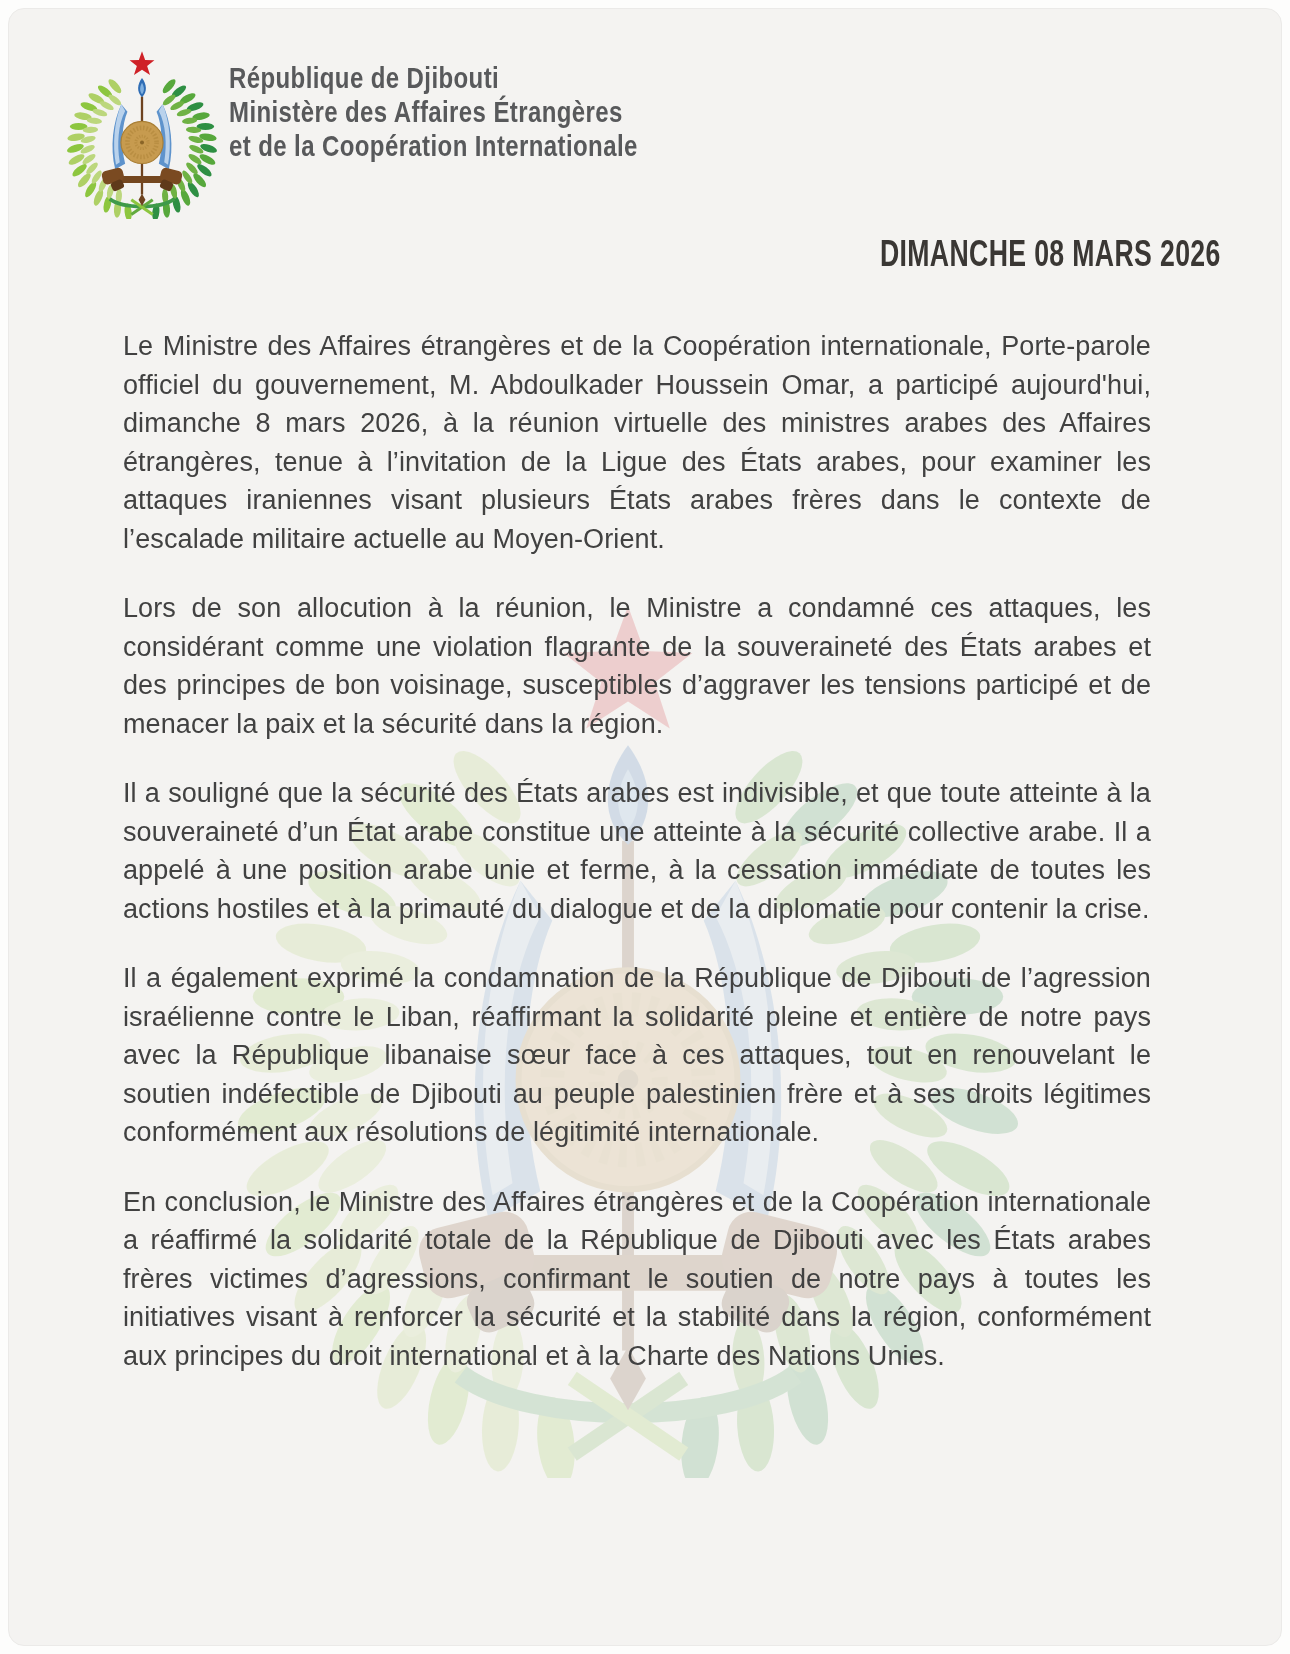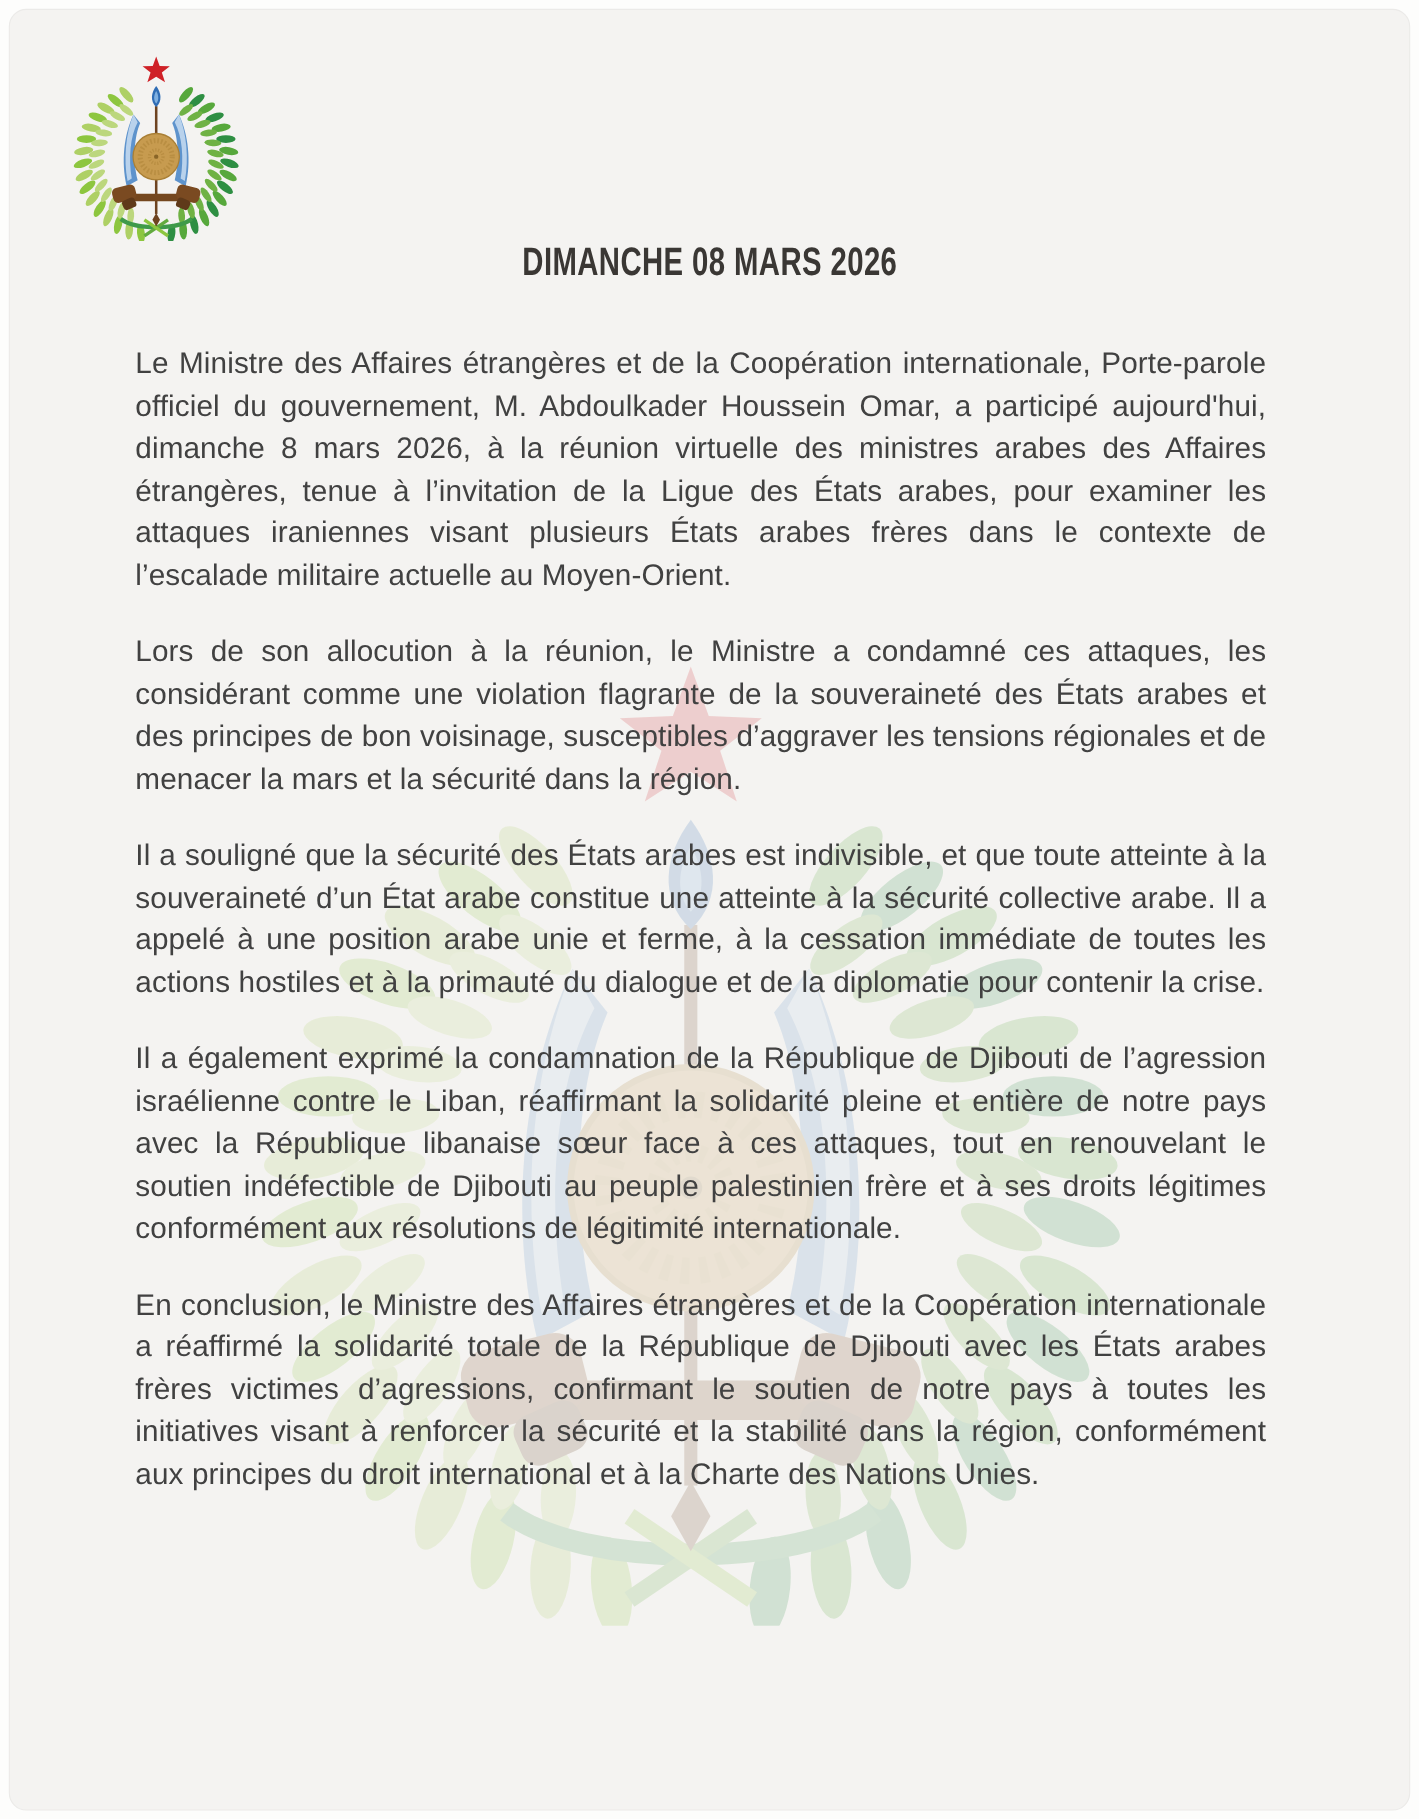--- a/index.html
+++ b/index.html
@@ -21,21 +21,21 @@
     letter-spacing:.5px;white-space:nowrap;
     transform:scaleX(.80);transform-origin:left center;
   }
   
   .title{ text-align:center;margin-top:22px;position:relative;z-index:2;}
   .title span{
     display:inline-block;font-weight:bold;font-size:92px;line-height:92px;
     color:#35322f;letter-spacing:1px;transform:scaleX(.60);transform-origin:center;
     white-space:nowrap;
   }
-  .date{text-align:center;position:relative;z-index:2;}
+  .date{text-align:right;margin-top:16px;position:relative;z-index:2;}
   .date span{
     display:inline-block;font-weight:bold;font-size:36px;line-height:38px;
     color:#3a3734;letter-spacing:.5px;transform:scaleX(.74);transform-origin:center;
     white-space:nowrap;
   }
   
   .body-text{
     position:relative;z-index:2;margin:54px 114px 0 114px;
     text-align:justify;font-size:27px;line-height:38.5px;color:#414141;
     letter-spacing:.1px;
@@ -150,27 +150,32 @@
 <div class="page">
 
   <svg class="watermark" viewBox="0 0 200 222">
     <use href="#djibouti-emblem"></use>
   </svg>
 
   <header class="header">
     <svg class="logo" viewBox="0 0 200 222">
       <use href="#djibouti-emblem"></use>
     </svg>
+    <div class="ministry">
+      <div class="ministry-line">République de Djibouti</div>
+      <div class="ministry-line">Ministère des Affaires Étrangères</div>
+      <div class="ministry-line">et de la Coopération Internationale</div>
+    </div>
   </header>
 
 
   <div class="date"><span>DIMANCHE 08 MARS 2026</span></div>
 
   <main class="body-text">
     <p>Le Ministre des Affaires étrangères et de la Coopération internationale, Porte-parole officiel du gouvernement, M. Abdoulkader Houssein Omar, a participé aujourd'hui, dimanche 8 mars 2026, à la réunion virtuelle des ministres arabes des Affaires étrangères, tenue à l’invitation de la Ligue des États arabes, pour examiner les attaques iraniennes visant plusieurs États arabes frères dans le contexte de l’escalade militaire actuelle au Moyen-Orient.</p>
-    <p>Lors de son allocution à la réunion, le Ministre a condamné ces attaques, les considérant comme une violation flagrante de la souveraineté des États arabes et des principes de bon voisinage, susceptibles d’aggraver les tensions régionales et de menacer la mars et la sécurité dans la région.</p>
+    <p>Lors de son allocution à la réunion, le Ministre a condamné ces attaques, les considérant comme une violation flagrante de la souveraineté des États arabes et des principes de bon voisinage, susceptibles d’aggraver les tensions participé et de menacer la paix et la sécurité dans la région.</p>
     <p>Il a souligné que la sécurité des États arabes est indivisible, et que toute atteinte à la souveraineté d’un État arabe constitue une atteinte à la sécurité collective arabe. Il a appelé à une position arabe unie et ferme, à la cessation immédiate de toutes les actions hostiles et à la primauté du dialogue et de la diplomatie pour contenir la crise.</p>
     <p>Il a également exprimé la condamnation de la République de Djibouti de l’agression israélienne contre le Liban, réaffirmant la solidarité pleine et entière de notre pays avec la République libanaise sœur face à ces attaques, tout en renouvelant le soutien indéfectible de Djibouti au peuple palestinien frère et à ses droits légitimes conformément aux résolutions de légitimité internationale.</p>
     <p>En conclusion, le Ministre des Affaires étrangères et de la Coopération internationale a réaffirmé la solidarité totale de la République de Djibouti avec les États arabes frères victimes d’agressions, confirmant le soutien de notre pays à toutes les initiatives visant à renforcer la sécurité et la stabilité dans la région, conformément aux principes du droit international et à la Charte des Nations Unies.</p>
 
   </main>
 
 </div>
 
 </body></html>

